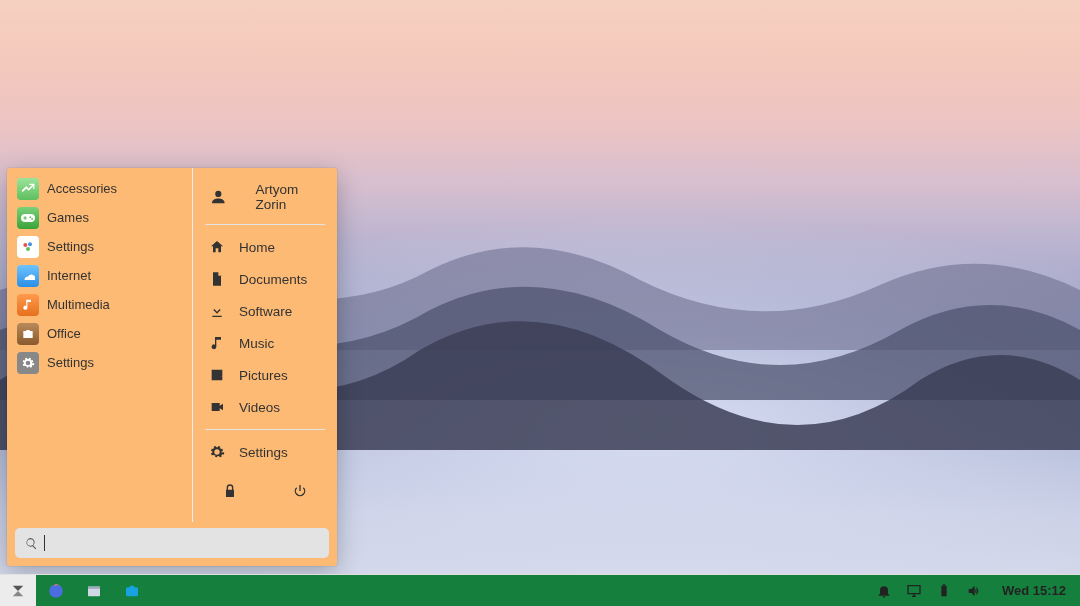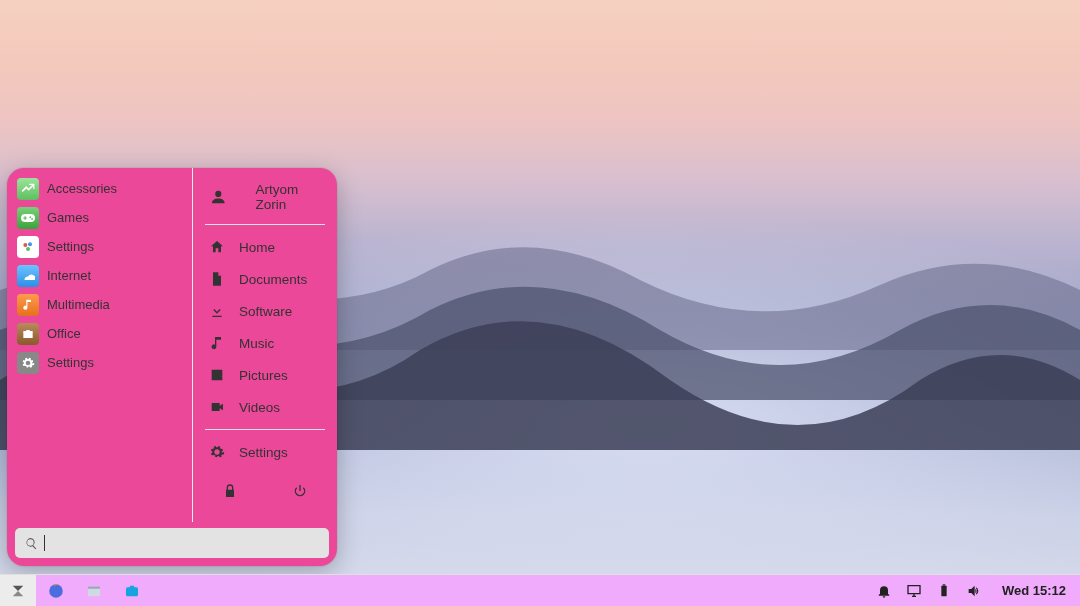--- a/index.html
+++ b/index.html
@@ -27,22 +27,22 @@
   }
   .mountain.far { top: 230px; fill: #6a6a8a; opacity: .55; }
   .mountain.mid { top: 260px; fill: #4f5470; opacity: .75; }
   .mountain.near{ top: 290px; fill: #3c3f57; opacity: .85; }
 
   
   .menu {
     position: absolute;
     left: 7px; bottom: 40px;
     width: 330px;
-    background: #ec4899;
-    border-radius: 17px;
+    background: #fdba74;
+    border-radius: 3px;
     box-shadow: 0 6px 24px rgba(0,0,0,.25), 0 0 0 1px rgba(0,0,0,.05);
     display: flex; flex-direction: column;
   }
   .menu-body { display: flex; flex: 1; }
   .col-left  { width: 185px; padding: 6px 0; }
   .col-right { flex: 1; padding: 6px 0; border-left: 1px solid #eee; }
 
   .cat-item {
     display: flex; align-items: center; gap: 8px;
     height: 29px; padding: 0 10px;
@@ -91,21 +91,21 @@
   }
   .caret {
     width: 1px; height: 16px; background: #333;
     animation: blink 1s step-end infinite;
   }
   @keyframes blink { 50% { opacity: 0; } }
 
   
   .taskbar {
     position: absolute; left: 0; right: 0; bottom: 0; height: 32px;
-    background: #f0abfc; border-top: 1px solid #e0e0e0;
+    background: #15803d; border-top: 1px solid #e0e0e0;
     display: flex; align-items: center;
     padding: 0 8px 0 0;
   }
   .tb-left { display: flex; align-items: center; gap: 2px; }
   .tb-btn {
     width: 36px; height: 32px;
     display: flex; align-items: center; justify-content: center;
     cursor: pointer;
   }
   .tb-btn.active { background: #ececec; }

